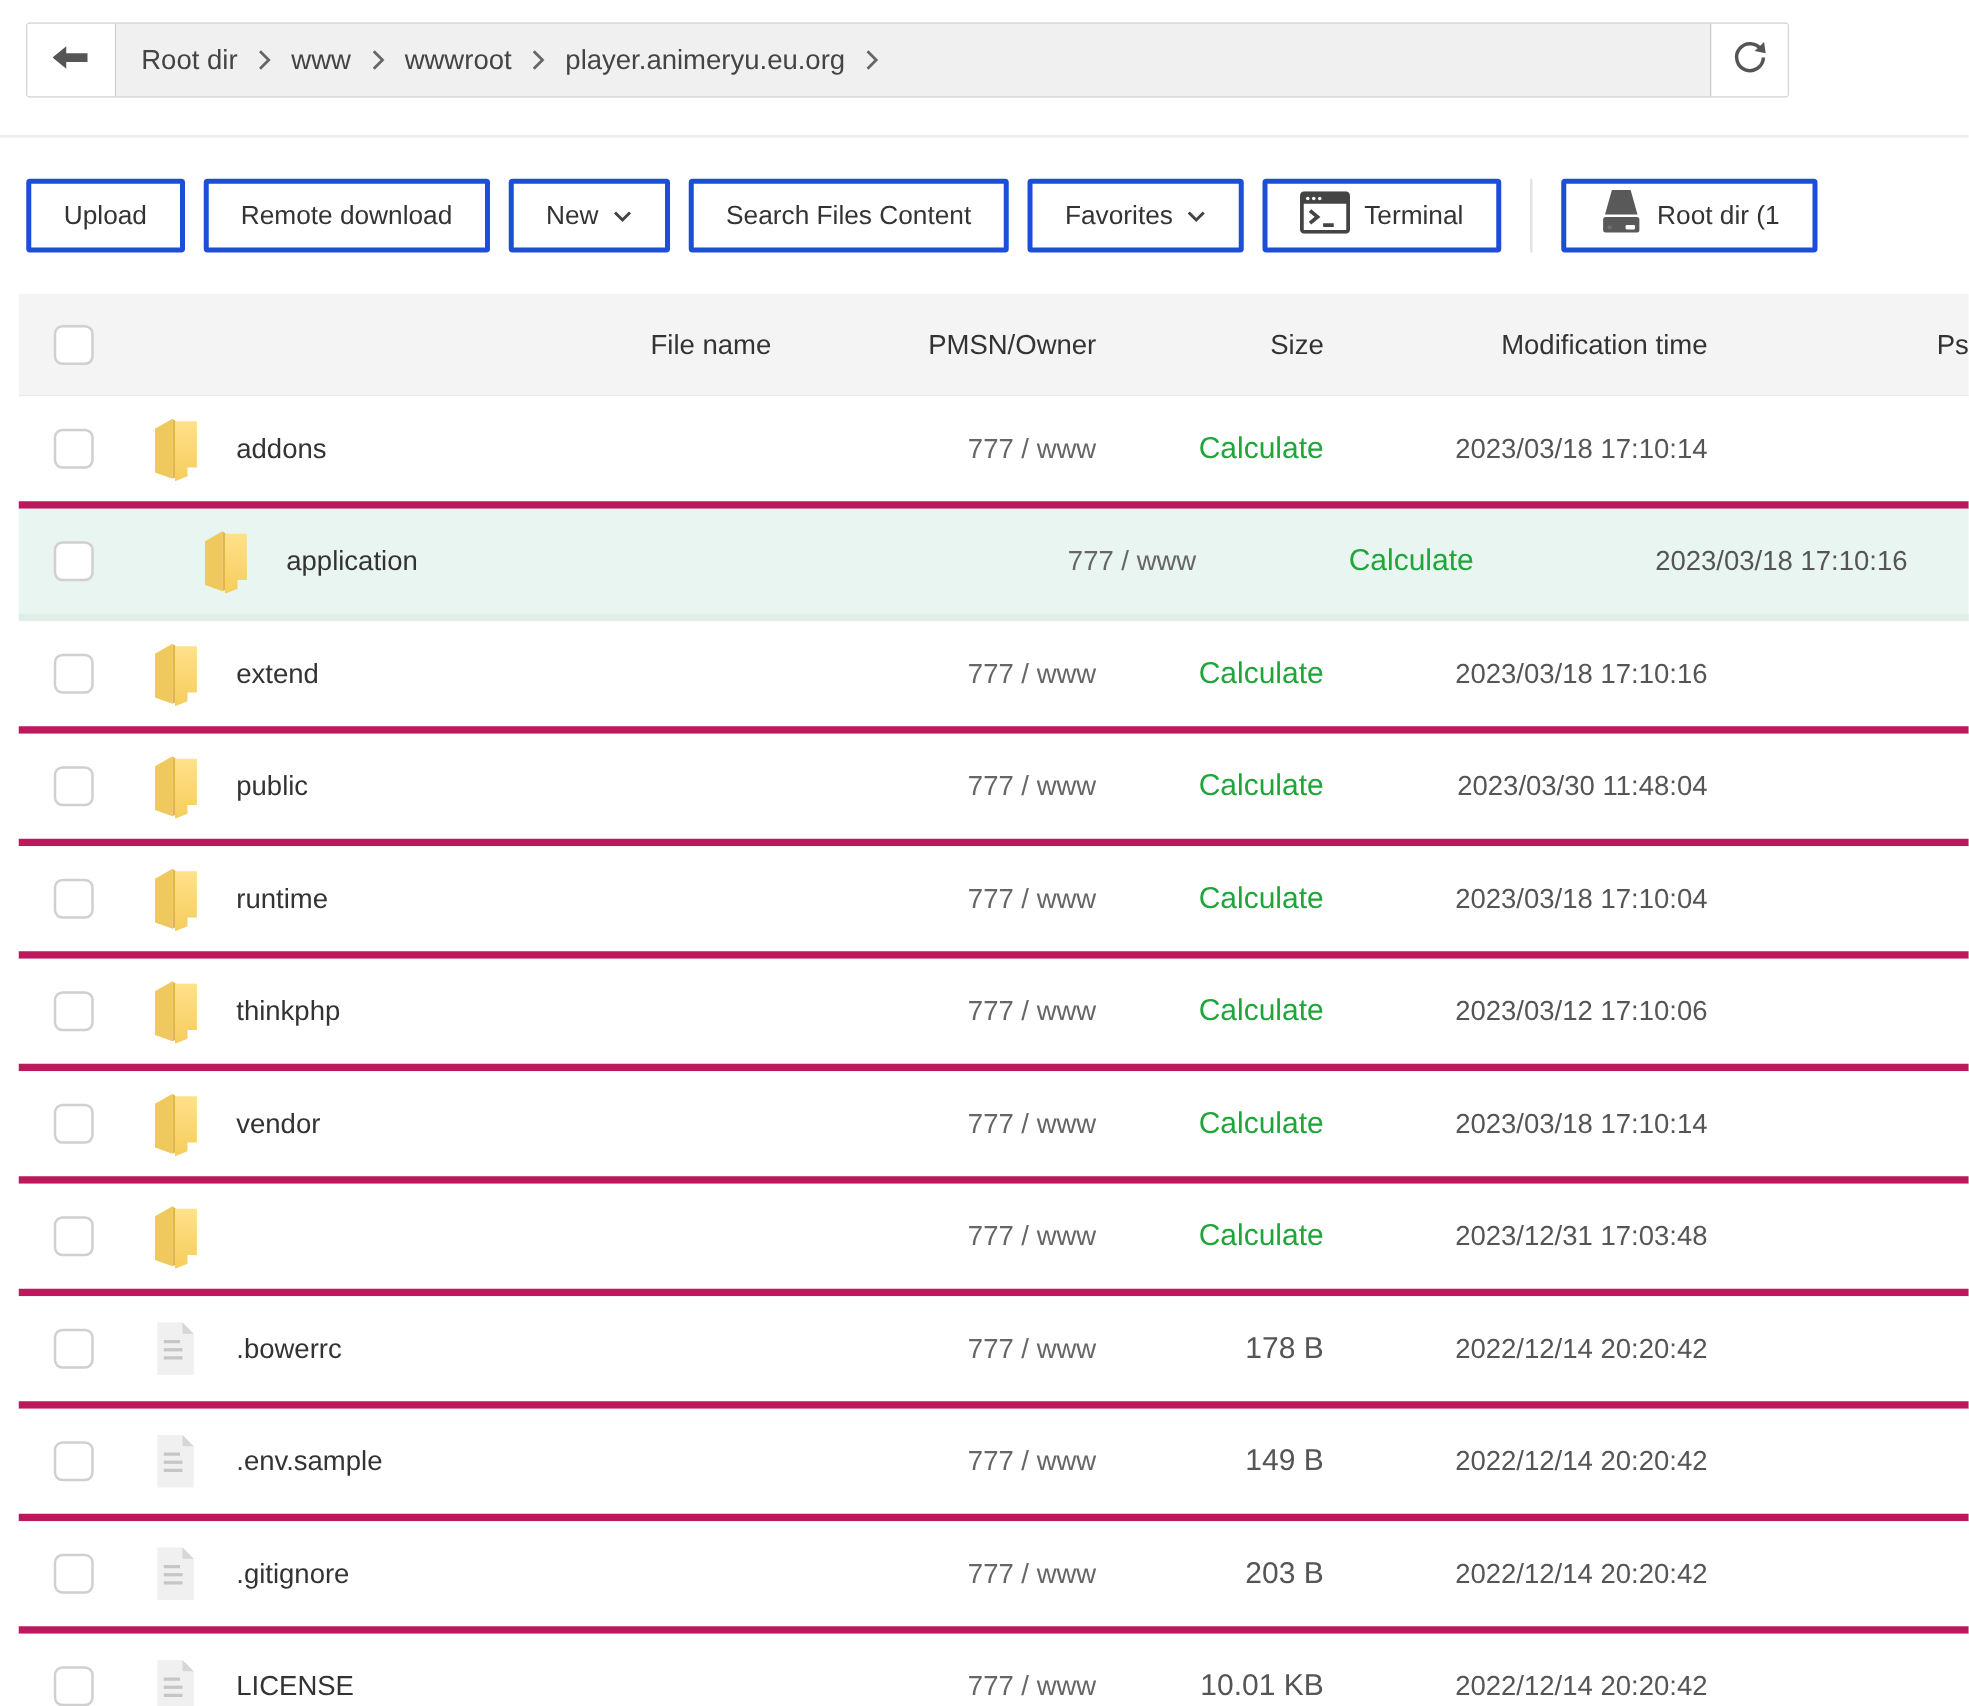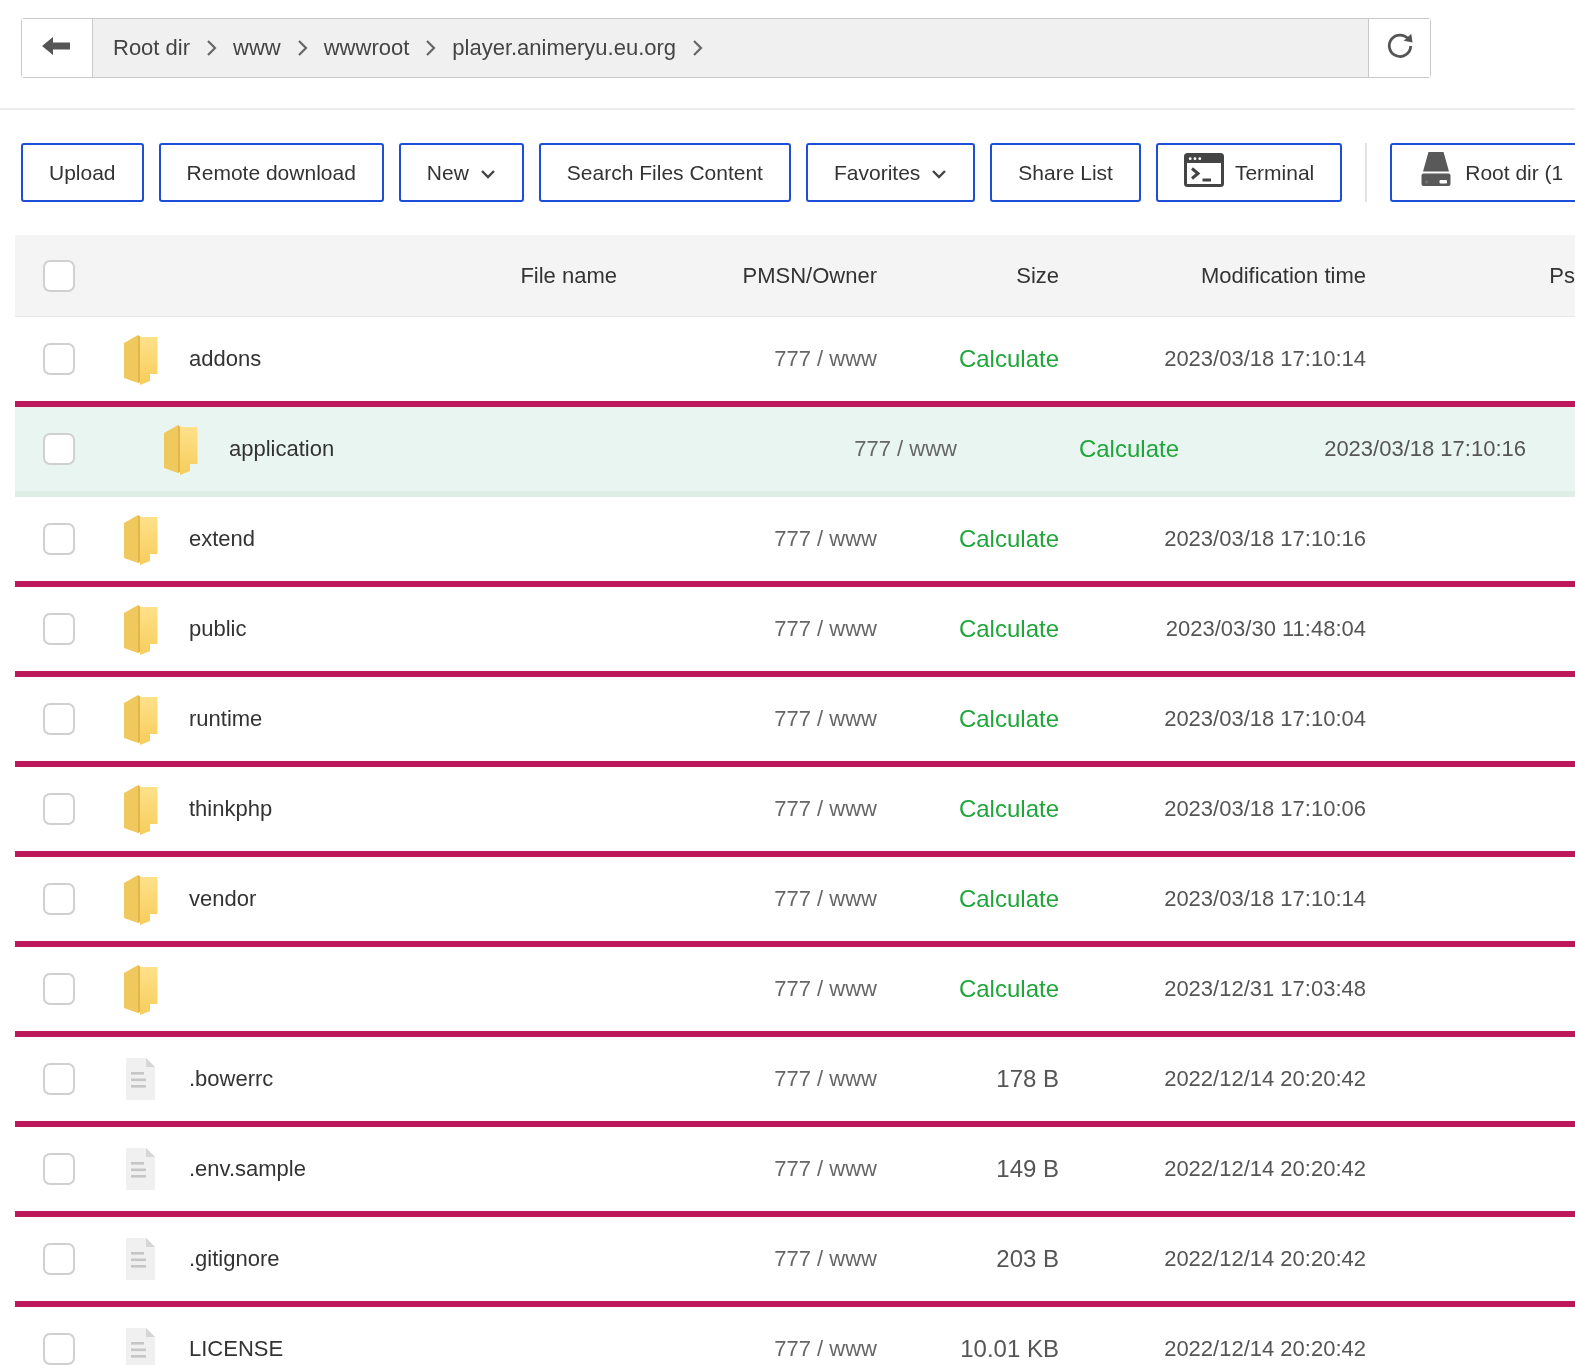--- a/index.html
+++ b/index.html
@@ -13,21 +13,21 @@
   .crumbs { flex:1; background:#f0f0f0; display:flex; align-items:center;
     padding-left:20px; overflow:hidden; white-space:nowrap; }
   .crumb { font-size:22px; color:#444; cursor:pointer; }
   .crumb-sep { margin:0 16px; display:flex; align-items:center; }
   .refresh-btn { width:62px; height:100%; display:flex; align-items:center; justify-content:center;
     background:#fff; border-left:1px solid #c9c9c9; cursor:pointer; }
   .top-divider { margin-top:30px; border-top:2px solid #ededed; width:1575px; }
   
   .toolbar { margin:33px 0 0 21px; display:flex; align-items:center; gap:15px; white-space:nowrap; }
   .tbtn { flex:0 0 auto; height:59px; padding:0 26px; background:#fff;
-    border:2px solid #1d4ed8; border-radius:3px; font-size:21px; color:#333;
+    border:4px solid #1d4ed8; border-radius:3px; font-size:21px; color:#333;
     display:flex; align-items:center; gap:11px; cursor:pointer; }
   .tool-sep { flex:0 0 auto; width:2px; height:59px; background:#e3e3e3; margin:0 8px; }
   
   .filetable { margin:33px 0 0 15px; width:1560px; }
   .tr, .thead { display:grid; grid-template-columns:88px 514px 260px 182px 307px 1fr; align-items:center;text-align:right; }
   .thead { height:82px; background:#f4f4f4; border-bottom:1px solid #e8e8e8;
     font-size:22px; color:#333; }
   .th { position:relative; padding-left:16px; }
   .th.first { padding-left:12px; }
   .th.divided::before { content:""; position:absolute; left:0; top:17px; bottom:17px;
@@ -111,23 +111,20 @@
   <div class="tbtn">
       <span>Search Files Content</span>
     </div>
   <div class="tbtn">
     <span>Favorites</span>
     <span><svg width="16" height="11" viewBox="0 0 16 11">
           <path d="M2 2 l6 6 6-6" stroke="#444" stroke-width="2.4" fill="none"></path>
         </svg></span>
   </div>
   <div class="tbtn">
-      <span>Share List</span>
-    </div>
-  <div class="tbtn">
     <span>
       <svg width="40" height="34" viewBox="0 0 40 34">
           <rect x="1.5" y="1.5" width="37" height="31" rx="2" fill="none" stroke="#444" stroke-width="3"></rect>
           <rect x="1.5" y="1.5" width="37" height="8.5" fill="#444"></rect>
           <circle cx="6.2" cy="5.7" r="1.4" fill="#fff"></circle>
           <circle cx="11" cy="5.7" r="1.4" fill="#fff"></circle>
           <circle cx="15.8" cy="5.7" r="1.4" fill="#fff"></circle>
           <path d="M8 15.5 l6 5 -6 5" stroke="#444" stroke-width="3" fill="none"></path>
           <line x1="18.5" y1="27" x2="27" y2="27" stroke="#444" stroke-width="3"></line>
         </svg>
@@ -311,21 +308,21 @@
           <polygon points="1,10 15,2 15,50 1,45" fill="#f0c95e"></polygon>
           <polygon points="15,2 19,5 19,48 15,50" fill="#e3b64a"></polygon>
           <path d="M17 4 h17.5 v37 h-7.5 v7 l-10 4 z" fill="url(#fg)"></path>
         </svg>
       </span>
 
       <span class="label">thinkphp</span>
     </div>
     <div class="cell-owner">777 / www</div>
     <div class="cell-size"><span class="size-val link">Calculate</span></div>
-    <div class="cell-mtime">2023/03/18 17:10:06</div>
+    <div class="cell-mtime">2023/03/12 17:10:06</div>
     <div class="cell-ps"></div>
   </div>
 
   <div class="tr">
     <div class="cell-check">
       <div class="checkbox"></div>
     </div>
     <div class="cell-name">
       <span class="icon-wrap folder-icon">
         <svg width="36" height="52" viewBox="0 0 36 52">

